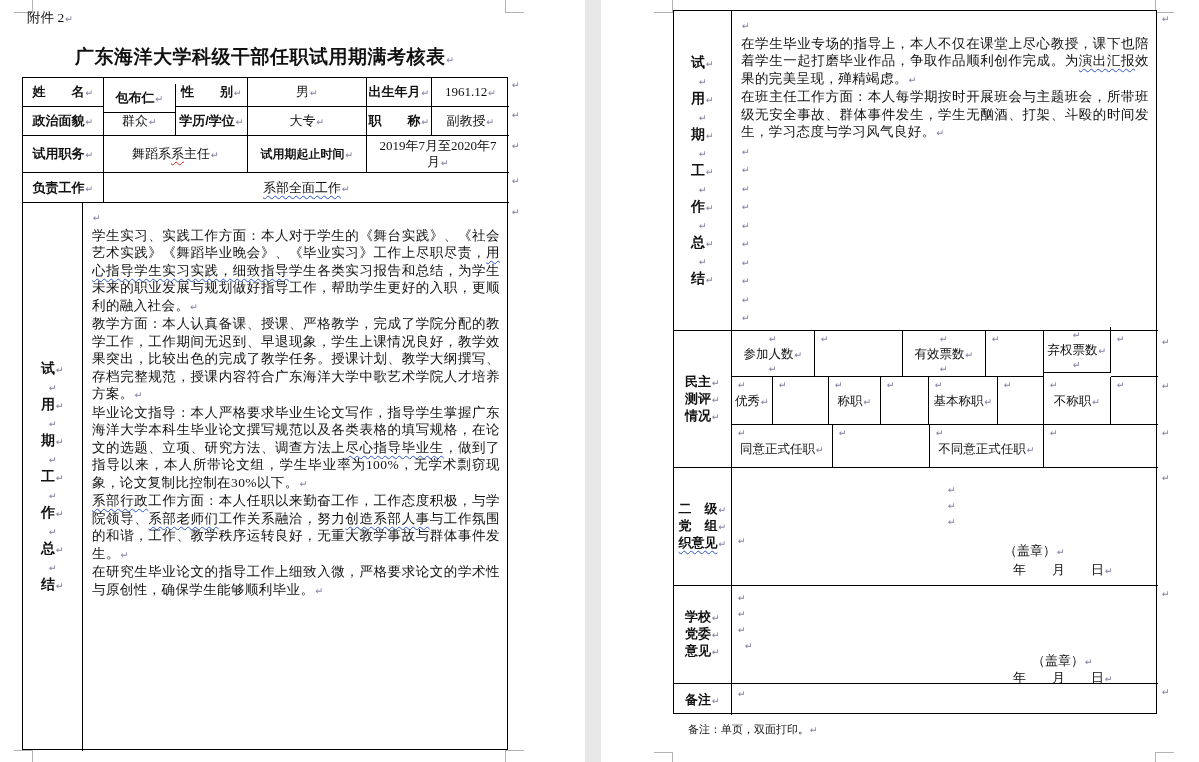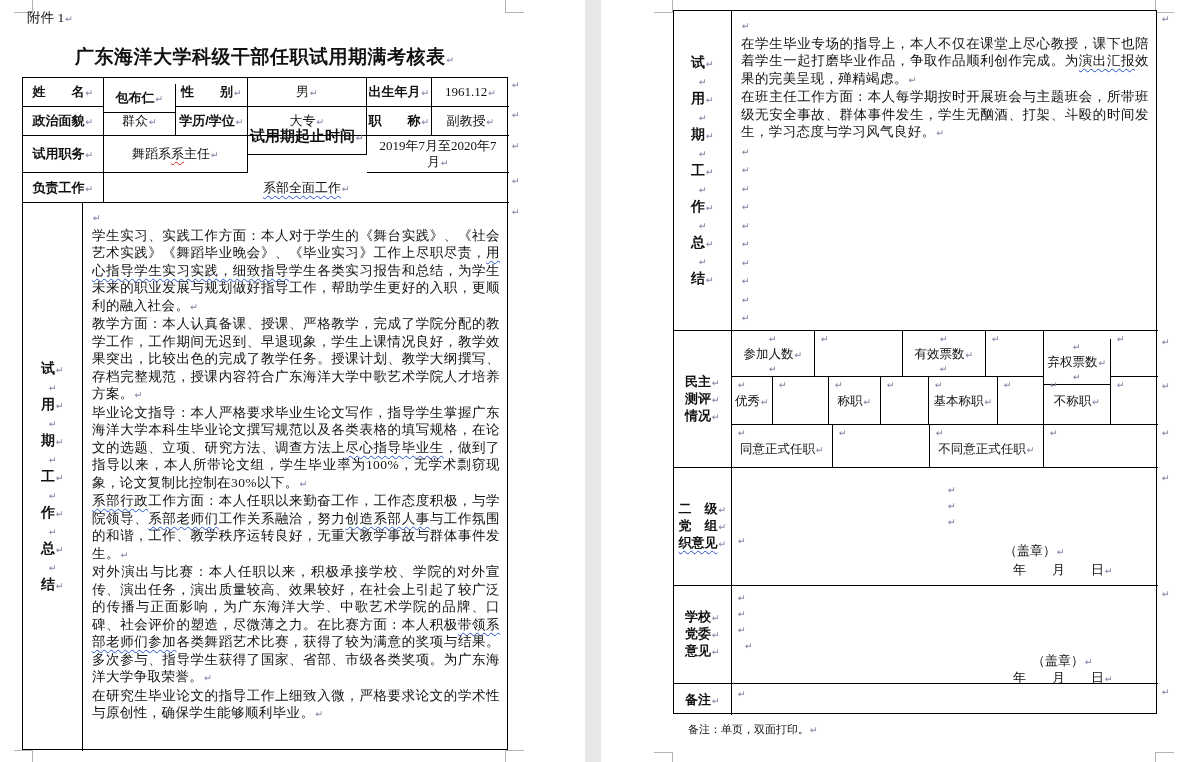--- a/index.html
+++ b/index.html
@@ -60,21 +60,21 @@
   <div class="cmark cm-tr" style="left:505px;top:0;"></div>
   <div class="cmark cm-bl" style="left:14px;top:750px;"></div>
   <div class="cmark cm-br" style="left:505px;top:750px;"></div>
 
   <div class="cmark cm-tl" style="left:654px;top:0;"></div>
   <div class="cmark cm-tr" style="left:1155px;top:0;"></div>
   <div class="cmark cm-bl" style="left:654px;top:752px;"></div>
   <div class="cmark cm-br" style="left:1155px;top:752px;"></div>
 
   <div class="abs" style="left:27px;top:9px;font-size:13.5px;">
-    <span class="ct">附件 1</span>
+    <span class="ct">附件 2</span>
   </div>
 
   <div class="abs title" style="left:22px;top:44px;width:486px;">
     <span class="ct">广东海洋大学科级干部任职试用期满考核表</span>
   </div>
 
   <div class="tbl" style="left:22px;top:77px;width:486px;height:673px;">
 
     <div class="cell lblf" style="left:0;top:0;width:81px;height:29px;">
         <span class="ct">姓　　名</span>
@@ -113,21 +113,21 @@
     <div class="cell valf noR" style="left:409px;top:29px;width:77px;height:29px;">
         <span class="ct">副教授</span>
       </div>
 
     <div class="cell lblf" style="left:0;top:58px;width:81px;height:37px;">
         <span class="ct">试用职务</span>
       </div>
     <div class="cell valf" style="left:81px;top:58px;width:144px;height:37px;">
         <span class="ct"><span>舞蹈系</span><span class="mark-red">系</span><span>主任</span></span>
       </div>
-    <div class="cell lblf" style="left:225px;top:40px;width:119px;height:37px;font-size:15px;">
+    <div class="cell lblf" style="left:225px;top:58px;width:119px;height:37px;font-size:12px;">
         <span class="ct">试用期起止时间</span>
       </div>
     <div class="cell valf noR" style="left:344px;top:58px;width:142px;height:37px;line-height:16px;padding:0 8px;text-align:center;">
         <span class="ct">2019年7月至2020年7月</span>
       </div>
 
     <div class="cell lblf" style="left:0;top:95px;width:81px;height:30px;">
         <span class="ct">负责工作</span>
       </div>
     <div class="cell valf noR" style="left:81px;top:95px;width:405px;height:30px;">
@@ -148,21 +148,20 @@
         <div class="vl ct">总</div>
         <div class="vl gap ct"></div>
         <div class="vl ct">结</div>
       </div>
     <div class="cell noR noB sumbody" style="left:60px;top:125px;width:426px;height:548px;display:block;padding:5px 9px 0 9px;">
         <div class="para ct"></div>
         <div class="para ct"><span>学生实习、实践工作方面：本人对于学生的《舞台实践》、《社会艺术实践》《舞蹈毕业晚会》、《毕业实习》工作上尽职尽责，</span><span class="mark-blue">用心指导学生实习实践，细致指导</span><span>学生各类实习报告和总结，为学生未来的职业发展与规划做好指导工作，帮助学生更好的入职，更顺利的融入社会。</span></div>
         <div class="para ct"><span>教学方面：本人认真备课、授课、严格教学，完成了学院分配的教学工作，工作期间无迟到、早退现象，学生上课情况良好，教学效果突出，比较出色的完成了教学任务。授课计划、教学大纲撰写、存档完整规范，授课内容符合广东海洋大学中歌艺术学院人才培养方案。</span></div>
         <div class="para ct"><span>毕业论文指导：本人严格要求毕业生论文写作，指导学生掌握广东海洋大学本科生毕业论文撰写规范以及各类表格的填写规格，在论文的选题、立项、研究方法、调查方法上</span><span class="mark-blue">尽心指导毕业生</span><span>，做到了指导以来，本人所带论文组，学生毕业率为100%，无学术剽窃现象，论文复制比控制在30%以下。</span></div>
         <div class="para ct"><span class="mark-blue">系部行政</span><span>工作方面：本人任职以来勤奋工作，工作态度积极，与学院领导、</span><span class="mark-blue">系部老师们</span><span>工作关系融洽，努力</span><span class="mark-blue">创造系部人事</span><span>与工作氛围的和谐，工作、教学秩序运转良好，无重大教学事故与群体事件发生。</span></div>
-        <div class="para ct"><span>对外演出与比赛：本人任职以来，积极承接学校、学院的对外宣传、演出任务，演出质量较高、效果较好，在社会上引起了较广泛的传播与正面影响，为广东海洋大学、中歌艺术学院的品牌、口碑、社会评价的塑造，尽微薄之力。在比赛方面：本人积极</span><span class="mark-blue">带领系部老师们参加</span><span>各类舞蹈艺术比赛，获得了较为满意的奖项与结果。多次参与、指导学生获得了国家、省部、市级各类奖项。为广东海洋大学争取荣誉。</span></div>
         <div class="para ct"><span>在研究生毕业论文的指导工作上细致入微，严格要求论文的学术性与原创性，确保学生能够顺利毕业。</span></div>
       </div>
   </div>
 
   <span class="pm abs" style="left:512px;top:80px;"></span>
   <span class="pm abs" style="left:512px;top:110px;"></span>
   <span class="pm abs" style="left:512px;top:141px;"></span>
   <span class="pm abs" style="left:512px;top:176px;"></span>
   <span class="pm abs" style="left:512px;top:207px;"></span>
 
@@ -216,21 +215,21 @@
       </div>
     <div class="cell dcol dtext" style="left:229px;top:320px;width:83px;height:46px;text-align:center;">
       <span class="pm pmrow-c"></span>
       <span class="ct">有效票数</span>
       <span class="pm pmrow-c"></span>
     </div>
     <div class="cell dtop dtext" style="left:312px;top:320px;width:58px;height:46px;">
         <span class="pm"></span>
         <span></span>
       </div>
-    <div class="cell dcol dtext" style="left:370px;top:328px;width:67px;height:46px;">
+    <div class="cell dcol dtext" style="left:370px;top:316px;width:67px;height:46px;">
       <span class="pm pmrow-c"></span>
       <span class="ct">弃权票数</span>
       <span class="pm pmrow-c"></span>
     </div>
     <div class="cell dtop dtext noR" style="left:437px;top:320px;width:47px;height:46px;">
         <span class="pm"></span>
         <span></span>
       </div>
 
     <div class="cell dcol dtext" style="left:58px;top:366px;width:41px;height:48px;">

